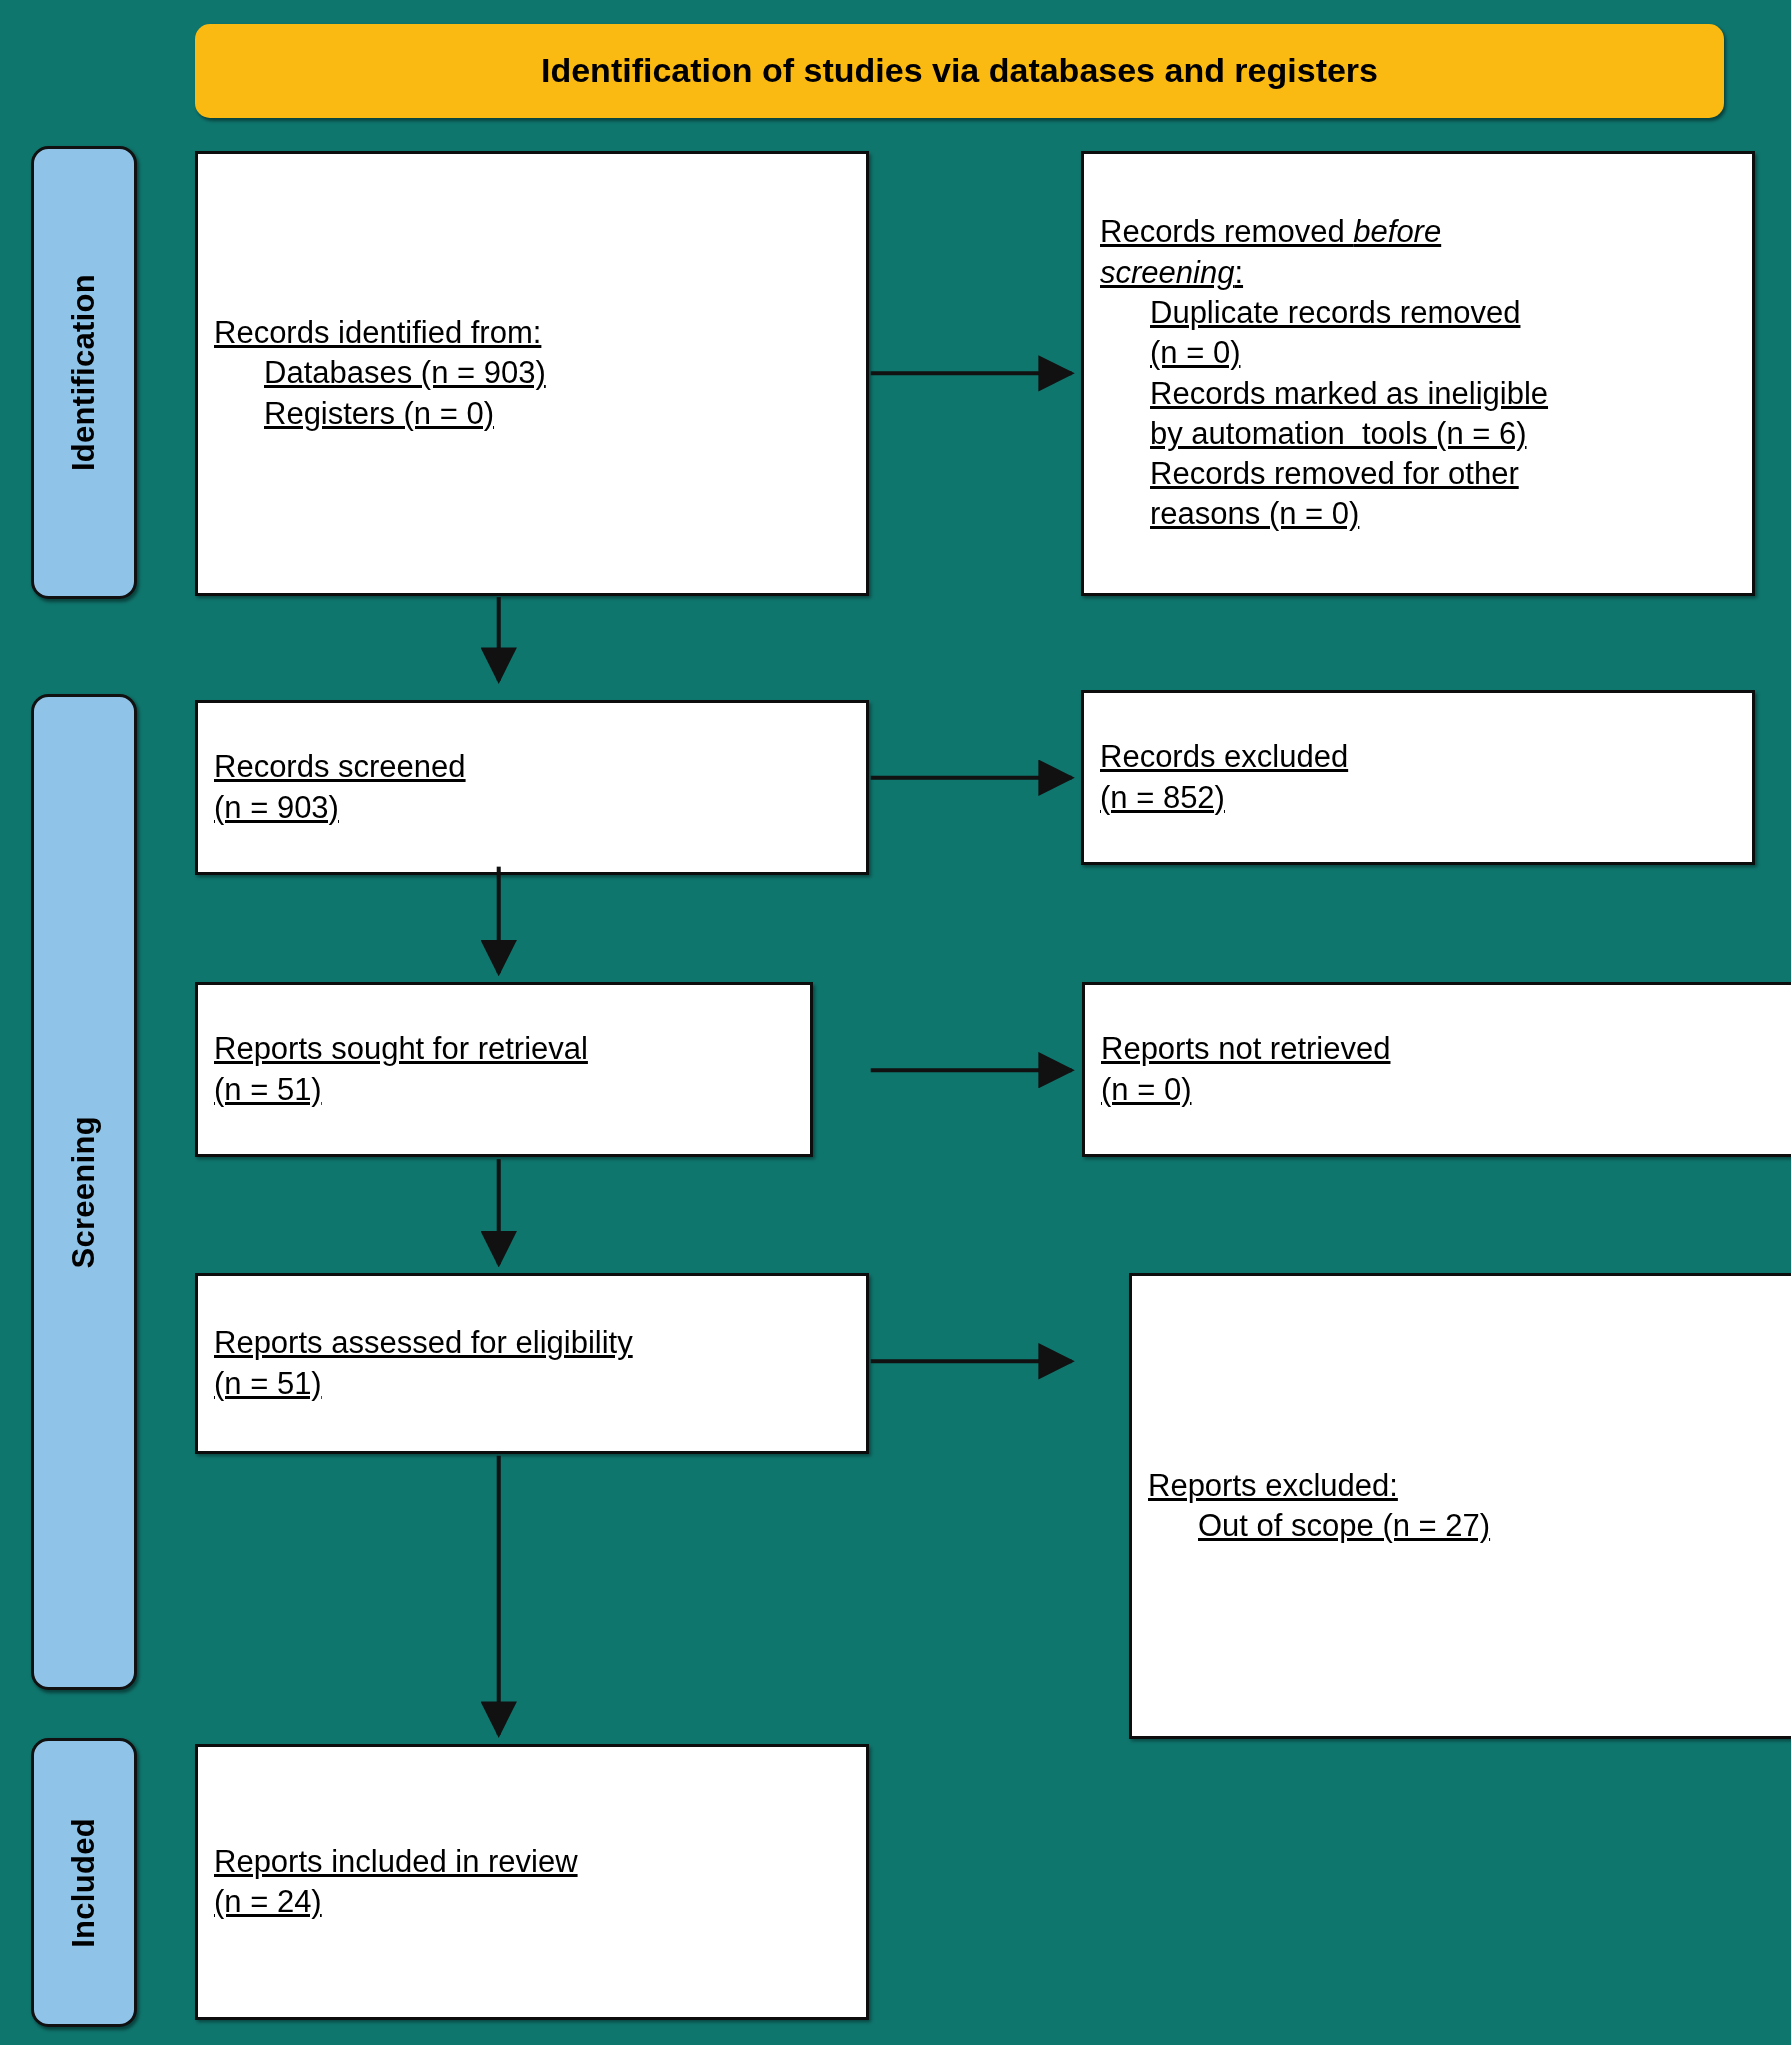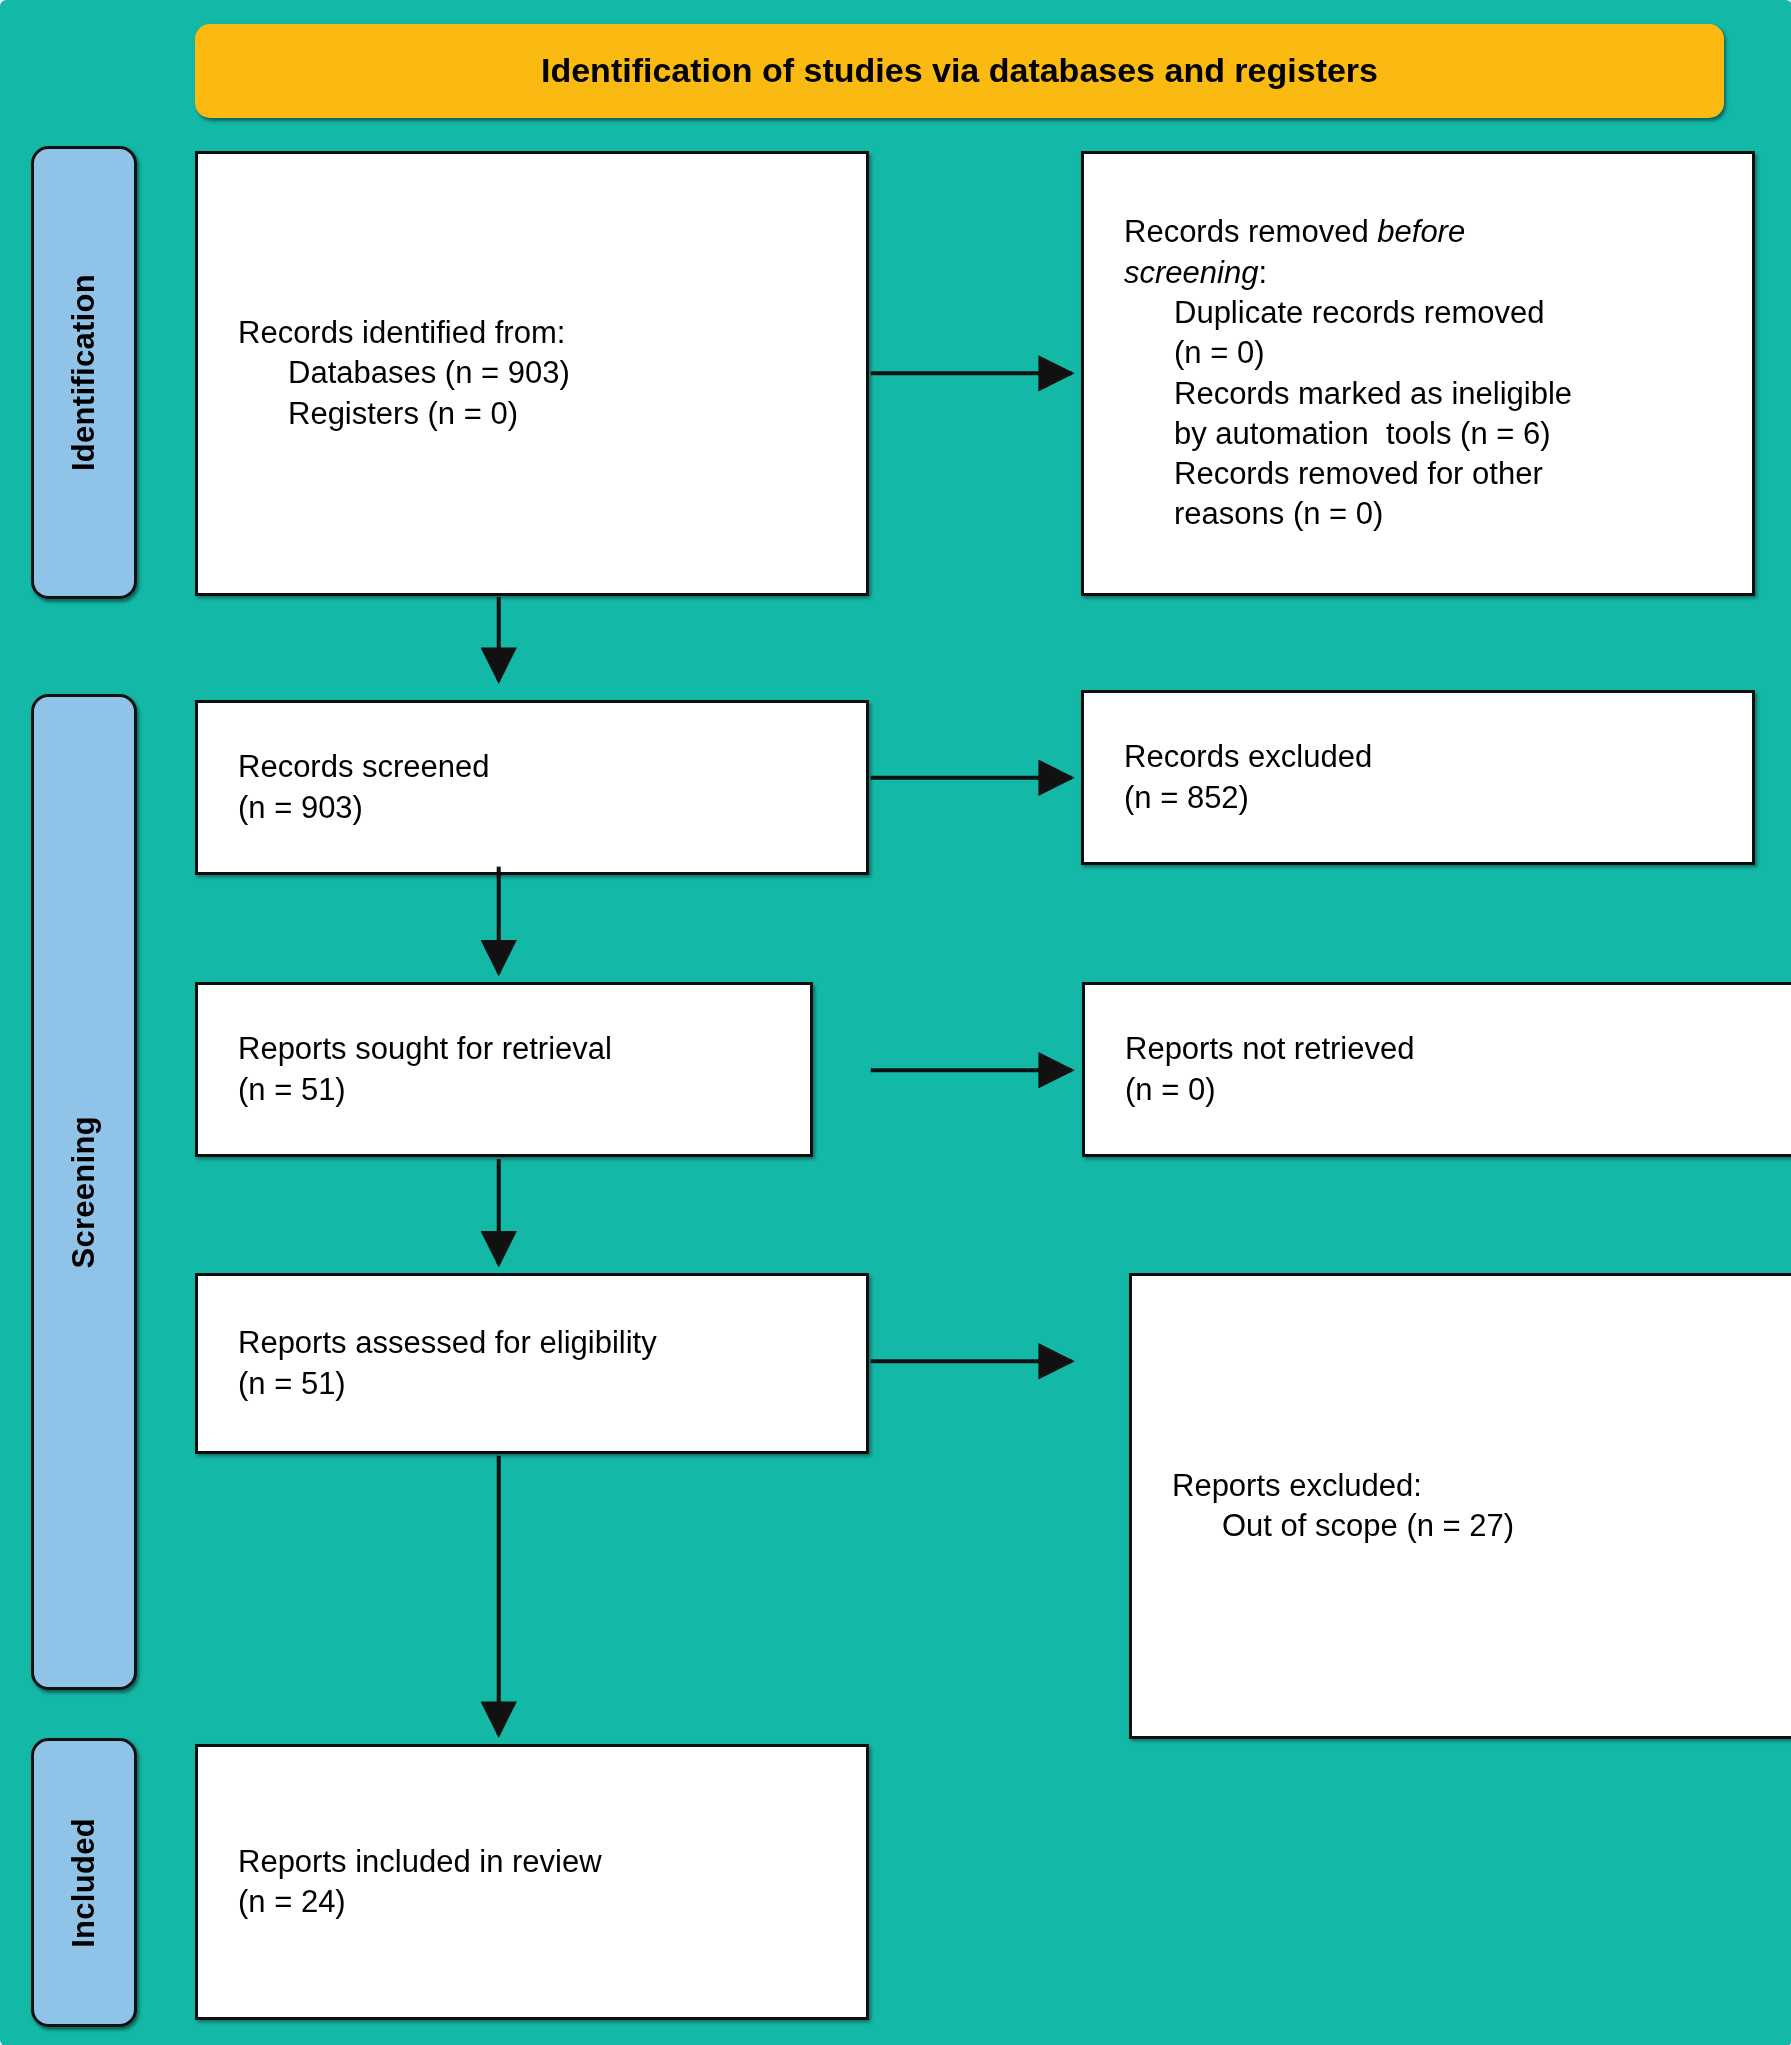--- a/index.html
+++ b/index.html
@@ -8,23 +8,22 @@
     background: #ffffff;
   }
   body {
     font-family: "Liberation Sans", sans-serif;
   }
 
   #canvas {
     position: relative;
     width: 1792px;
     height: 2046px;
-    background: #14b8a6;
+    background: #0f766e;
     overflow: hidden;
-    border-radius: 6px;
   }
 
   
   .banner {
     position: absolute;
     left: 195px;
     top: 24px;
     width: 1529px;
     height: 94px;
     background: #FBBA12;
@@ -74,23 +73,24 @@
   .box {
     position: absolute;
     background: #ffffff;
     border: 3.4px solid #0d0d0d;
     box-shadow: 2px 2.7px 3.4px rgba(0,0,0,0.40);
     box-sizing: border-box;
     display: flex;
     align-items: center;
   }
   .box-inner {
-    padding: 0 40px;
+    padding: 0 16px;
     width: 100%;
     box-sizing: border-box;
+    text-decoration: underline;
   }
   .box p {
     margin: 0;
     font-size: 31px;
     line-height: 1.30;
     color: #000000;
     white-space: pre;
   }
   .box p.indent { padding-left: 50px; }
   .box p i { font-style: italic; }

